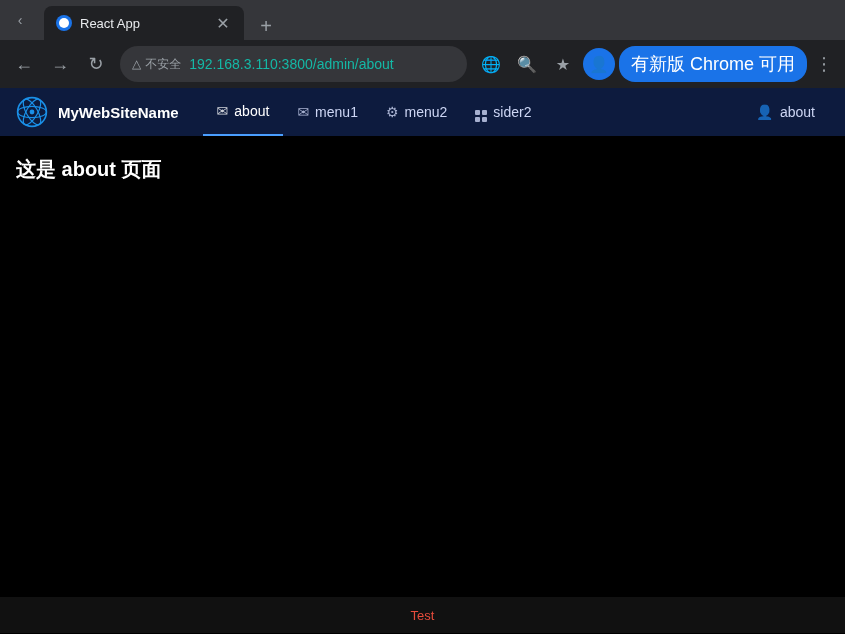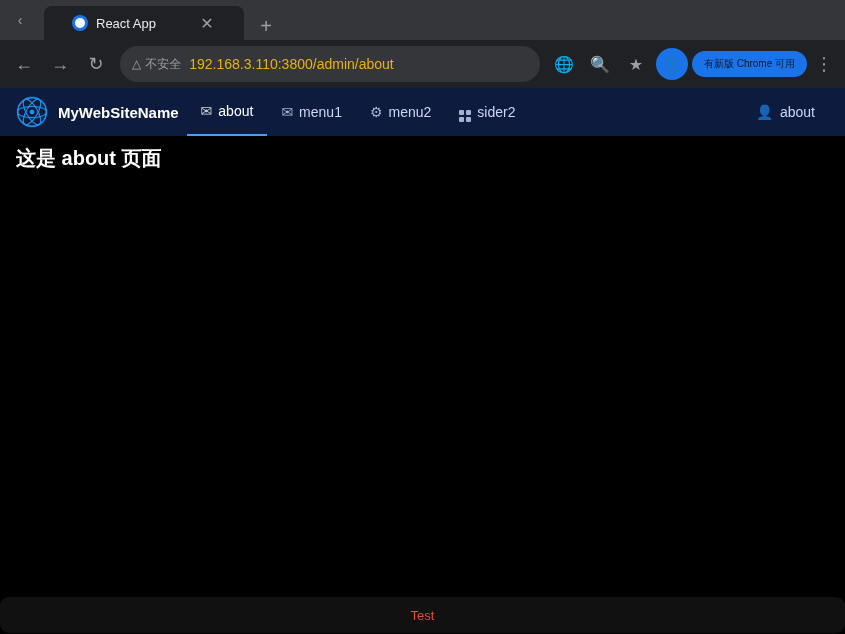--- a/index.html
+++ b/index.html
@@ -40,21 +40,21 @@
       cursor: pointer;
       border-radius: 50%;
     }
 
     .tab-active {
       display: flex;
       align-items: center;
       background: #202124;
       height: 34px;
       border-radius: 8px 8px 0 0;
-      padding: 0 28px;
+      padding: 0 12px;
       gap: 8px;
       min-width: 200px;
       max-width: 280px;
       position: relative;
     }
 
     .tab-favicon {
       width: 16px;
       height: 16px;
       border-radius: 50%;
@@ -147,21 +147,21 @@
       display: flex;
       align-items: center;
       gap: 4px;
       color: #9aa0a6;
       font-size: 12px;
       cursor: pointer;
       flex-shrink: 0;
     }
 
     .address-text {
-      color: #eab308;
+      color: #14b8a6;
       font-size: 14px;
       flex: 1;
     }
 
     .toolbar-right {
       display: flex;
       align-items: center;
       gap: 4px;
     }
 
@@ -172,25 +172,25 @@
       align-items: center;
       justify-content: center;
       color: #9aa0a6;
       font-size: 16px;
       cursor: pointer;
       border-radius: 50%;
     }
 
     .chrome-update-btn {
       background: #1a73e8;
-      color: #0f172a;
+      color: #ffffff;
       border: none;
       border-radius: 16px;
       padding: 6px 12px;
-      font-size: 10px;
+      font-size: 18px;
       cursor: pointer;
       white-space: nowrap;
     }
 
     .profile-btn {
       width: 32px;
       height: 32px;
       border-radius: 50%;
       background: #1a73e8;
       display: flex;
@@ -224,21 +224,21 @@
       align-items: center;
       height: 48px;
       padding: 0 16px;
       gap: 0;
     }
 
     .brand {
       display: flex;
       align-items: center;
       gap: 10px;
-      margin-right: 8px;
+      margin-right: 24px;
       cursor: pointer;
     }
 
     .brand-logo {
       width: 32px;
       height: 32px;
       position: relative;
     }
 
     .brand-name {
@@ -281,41 +281,40 @@
       display: flex;
       align-items: center;
       gap: 6px;
       margin-left: auto;
     }
 
     
     .main-content {
       flex: 1;
       background: #000;
-      padding: 9px 16px;
+      padding: 20px 16px;
     }
 
     .page-title {
       color: white;
       font-size: 20px;
       font-weight: bold;
     }
 
     
     .footer {
       background: #111;
       text-align: center;
       padding: 8px;
       font-size: 13px;
       color: #555;
       height: 36px;
       display: flex;
       align-items: center;
       justify-content: center;
-      border-radius: 9px;
     }
 
     .footer-test {
       color: #e74c3c;
     }
 
     
     .logo-svg {
       width: 32px;
       height: 32px;

